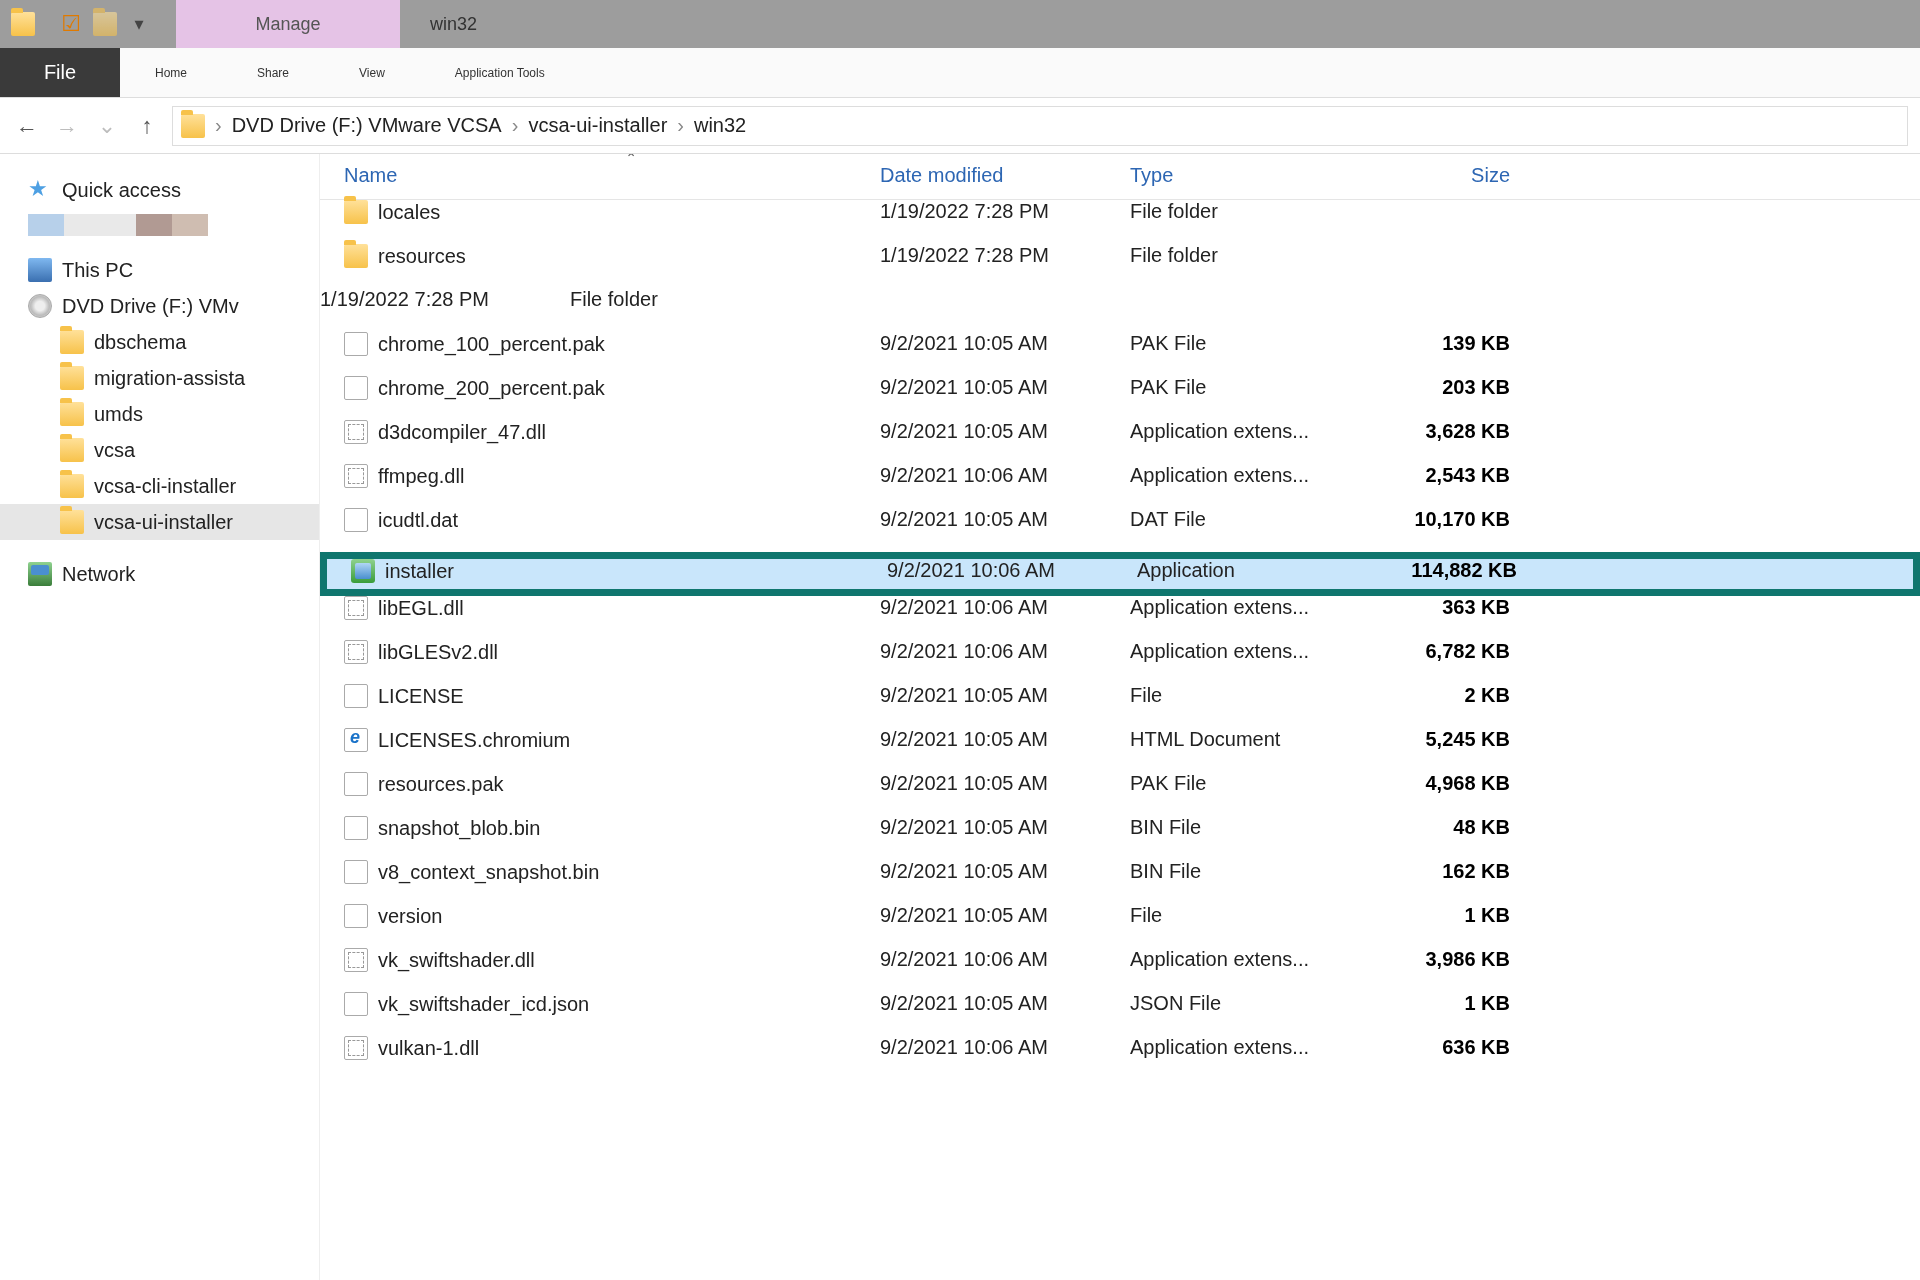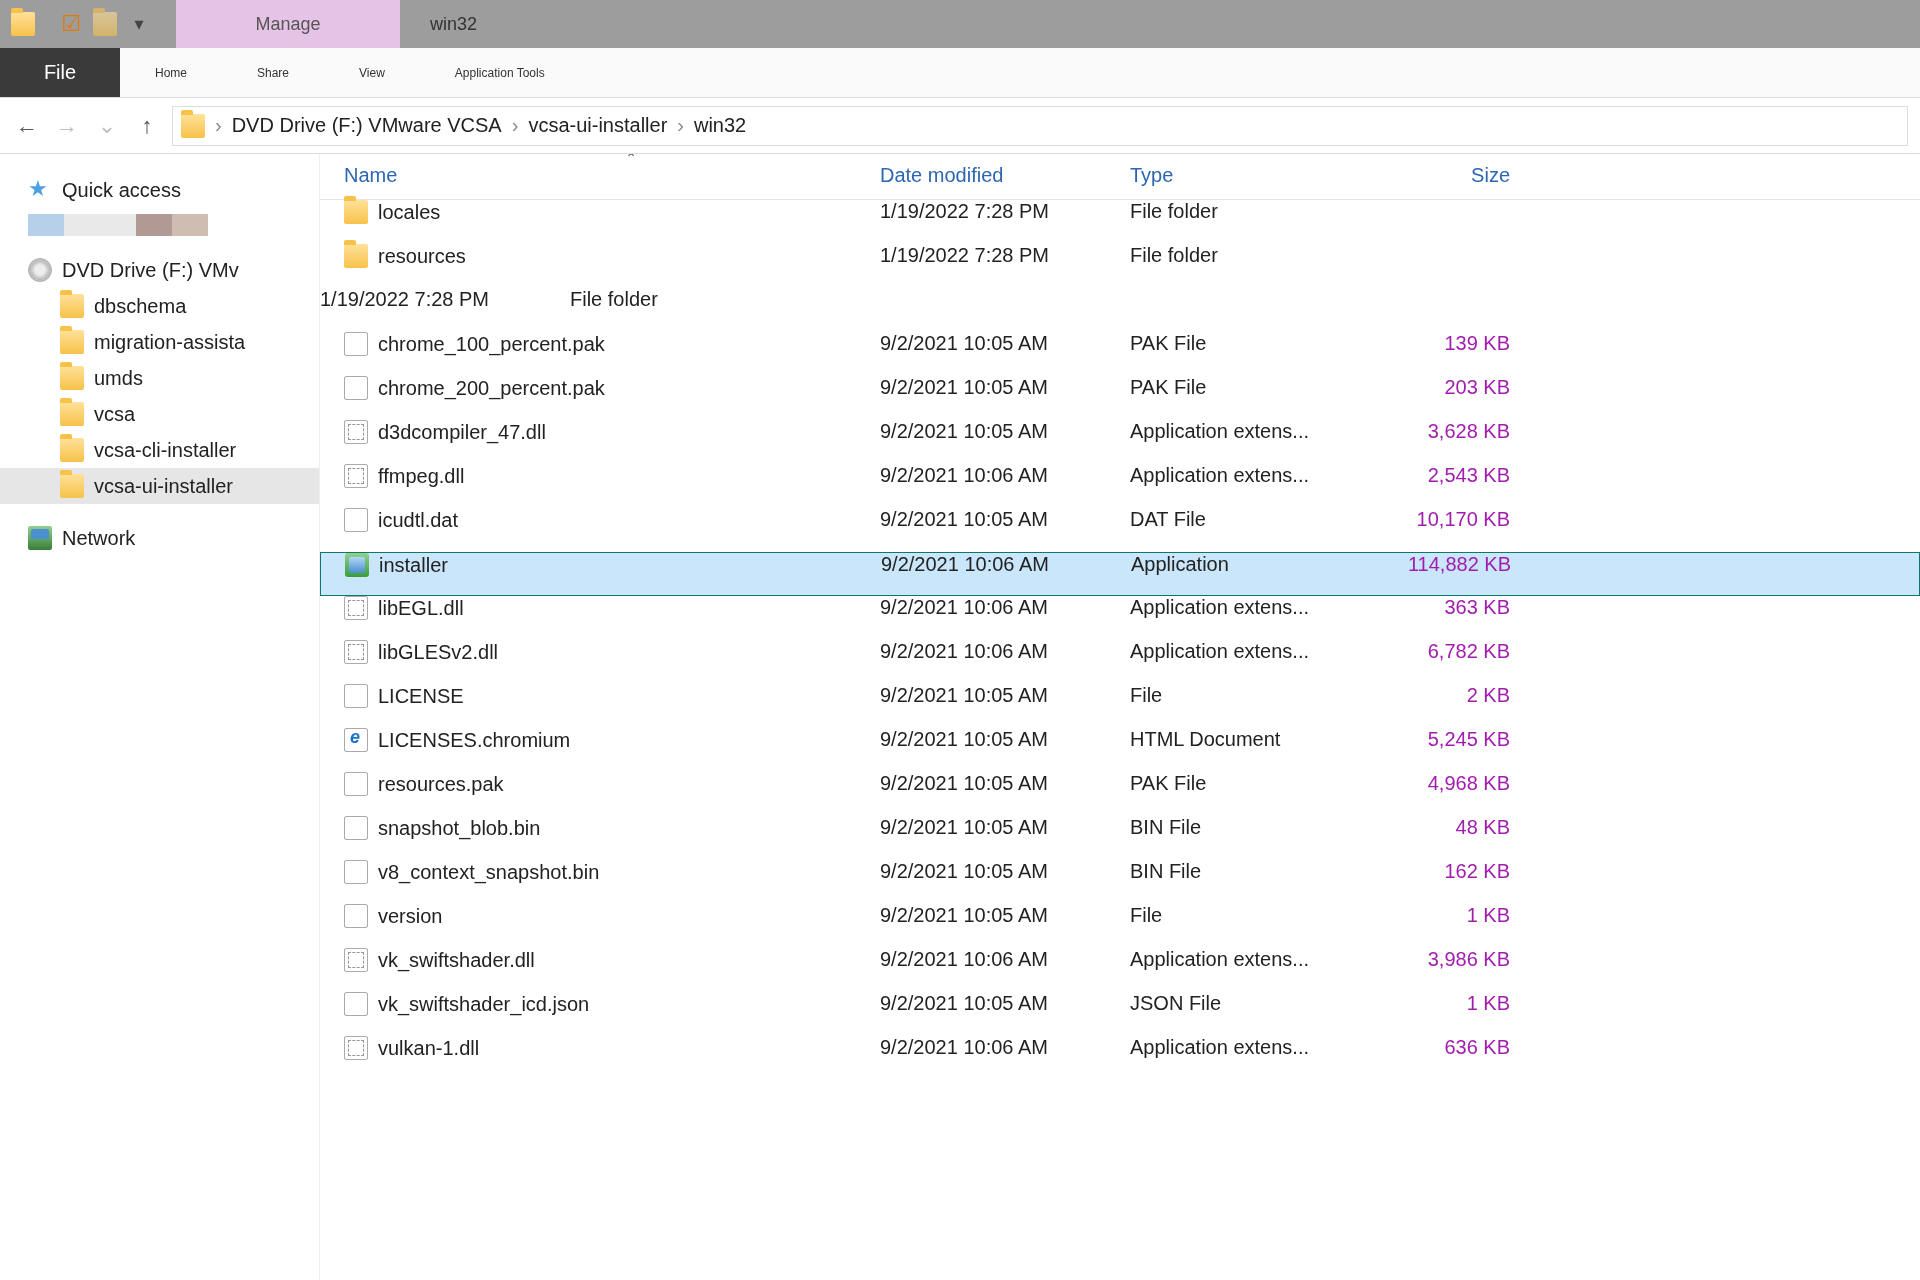--- a/index.html
+++ b/index.html
@@ -37,22 +37,22 @@
 
   
   .filelist { flex:1; overflow:auto; }
   .cols { display:flex; border-bottom:1px solid #e5e5e5; color:#2d66b3; font-size:20px; padding:10px 0 12px 0; }
   .c-name { width:560px; padding-left:24px; display:flex; align-items:center; gap:8px; }
   .c-date { width:250px; }
   .c-type { width:250px; }
   .c-size { width:150px; text-align:right; padding-right:20px; }
   .row { display:flex; align-items:flex-start; font-size:20px; color:#222; height:44px; }
   .row .c-name { display:flex; align-items:center; gap:10px; }
-  .row.selected { background:#c9e6fb; border:1px solid #0f766e; }
-  .row .c-size { color:#a21caf; }
+  .row.selected { background:#c9e6fb; border:7px solid #0f766e; }
+  .row .c-size { color:#000000;font-weight:bold; }
 
   
   .ico { width:24px; height:24px; display:inline-block; flex-shrink:0; }
   .ico.folder { background:linear-gradient(#ffe19a,#f7c24a); border-radius:2px; position:relative; }
   .ico.folder::before { content:""; position:absolute; top:-4px; left:0; width:12px; height:5px; background:#f7c24a; border-radius:2px 2px 0 0; }
   .ico.file { background:#fff; border:1px solid #aaa; border-radius:2px; }
   .ico.dll { background:#fff; border:1px solid #aaa; border-radius:2px; position:relative; }
   .ico.dll::after { content:""; position:absolute; inset:3px; border:1px dashed #999; }
   .ico.exe { background:linear-gradient(#8fd28f,#3a9d3a); border-radius:3px; position:relative; }
   .ico.exe::after { content:""; position:absolute; left:4px; top:4px; width:16px; height:16px; background:linear-gradient(#b0d6f5,#4a8fcf); border-radius:2px; }
@@ -118,20 +118,24 @@
     </div>
     <div class="badgebar" id="badgebar">
         <span style="background: rgb(183, 208, 234);"></span>
         <span style="background: rgb(233, 233, 233);"></span>
         <span style="background: rgb(233, 233, 233);"></span>
         <span style="background: rgb(177, 154, 147);"></span>
         <span style="background: rgb(207, 189, 177);"></span>
       </div>
 
     <div class="side-item">
+      <span class="ico pc"></span>
+      <span>This PC</span>
+    </div>
+    <div class="side-item">
       <span class="ico disc"></span>
       <span>DVD Drive (F:) VMv</span>
     </div>
     <div id="side-folders">
         <div class="side-item side-sub">
           <span class="ico folder"></span>
           <span>dbschema</span>
         </div>
         <div class="side-item side-sub">
           <span class="ico folder"></span>

